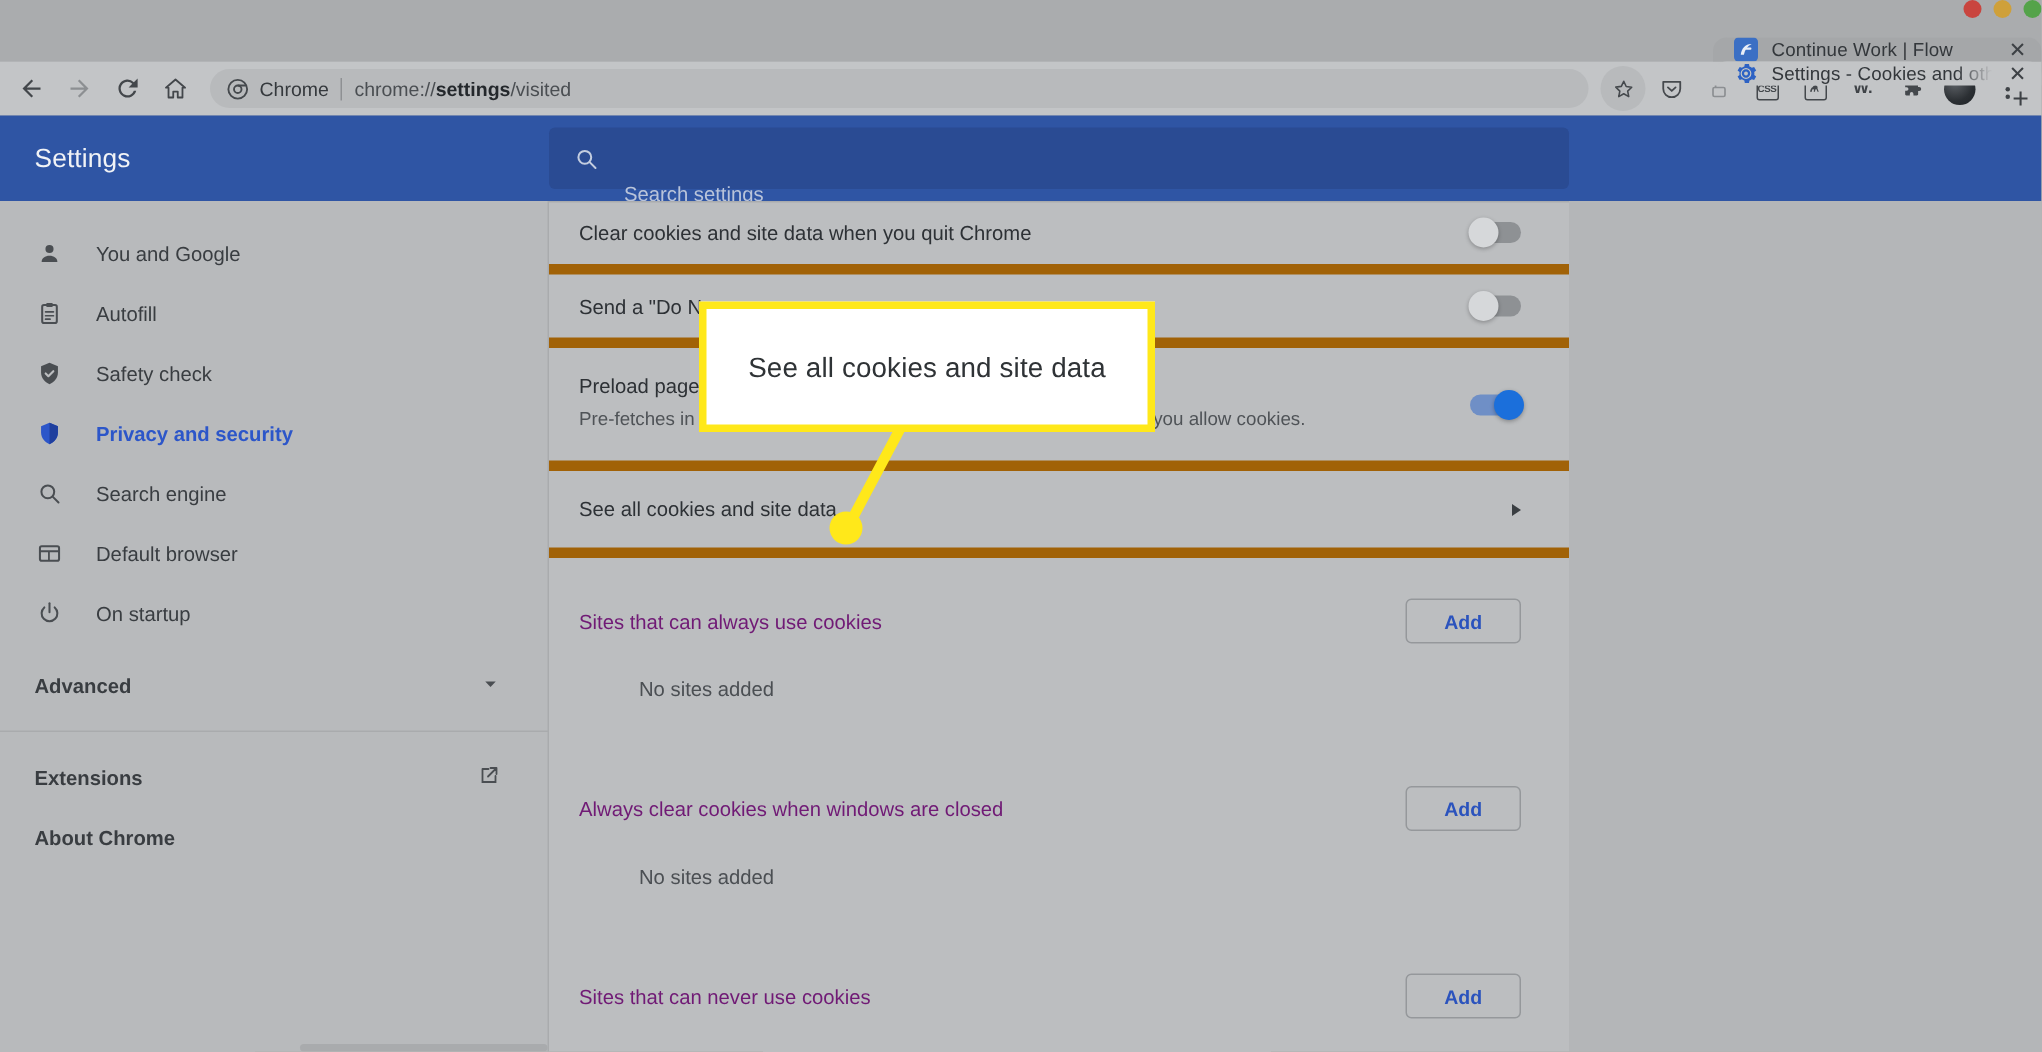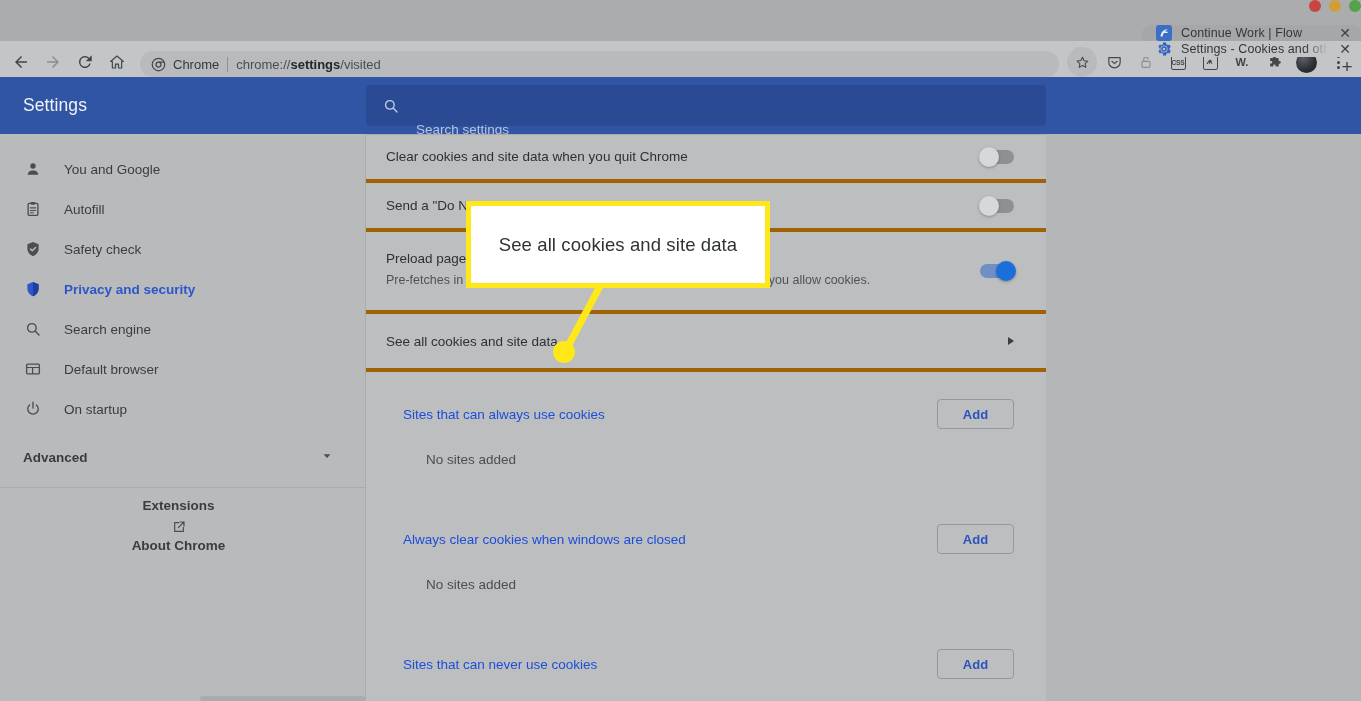--- a/index.html
+++ b/index.html
@@ -48,21 +48,21 @@
   }
   .newtab {
     width: 28px; height: 28px; margin: 0 0 4px 8px;
     display: flex; align-items: center; justify-content: center;
     font-size: 19px; color: #3d4145; line-height: 1; font-weight: 300;
   }
 
   .toolbar {
     height: 36px; width: 100%;
     background: #c3c5c7;
-    display: flex; align-items: flex-end; padding: 0 8px 0 6px; gap: 2px;
+    display: flex; align-items: center; padding: 0 8px 0 6px; gap: 2px;
   }
   .tb-btn {
     width: 30px; height: 30px; flex: 0 0 30px;
     display: flex; align-items: center; justify-content: center;
     color: #43474b;
   }
   .tb-btn.dim { color: #8c8f92; }
   .omnibox {
     flex: 1 1 auto; height: 26px; margin: 0 6px 0 6px;
     background: #b8babc; border-radius: 13px;
@@ -125,37 +125,37 @@
   .nav-ico { width: 20px; height: 20px; flex: 0 0 20px; display: flex; align-items: center; justify-content: center; }
   .nav-gap { height: 8px; }
   .adv-item {
     height: 40px; display: flex; align-items: center;
     padding: 0 32px 0 23px; font-size: 13.5px; color: #393d41; font-weight: 600;
   }
   .adv-item .sp { flex: 1 1 auto; }
   .nav-divider { height: 1px; background: #a9abad; margin: 10px 0 10px 0; }
   .low-item {
     height: 40px; display: flex; align-items: center;
-    padding: 0 32px 0 23px; font-size: 13.5px; color: #393d41; font-weight: 600; flex-direction: column;
+    padding: 0 32px 0 23px; font-size: 13.5px; color: #393d41; font-weight: 600;
   }
   .low-item .sp { flex: 1 1 auto; }
 
   .content { flex: 1 1 auto; position: relative; overflow: hidden; }
   .card {
     position: absolute; left: 0; top: 0; width: 680px; min-height: 567px;
     background: #bcbec0;
   }
   .card::before {
     content:""; position:absolute; left:0; right:0; top:0; height:1px; background:#a9abad;
   }
 
   .row {
     display: flex; align-items: center;
     padding: 0 32px 0 20px; min-height: 49px;
-    border-bottom: 4px solid #a16207;
+    border-bottom: 7px solid #a16207;
     font-size: 13.5px; color: #2d3135;
   }
   .row .labels { flex: 1 1 auto; padding-right: 26px; }
   .row .sub {
     font-size: 12.5px; color: #4f5357; line-height: 1.65; margin-top: 4px;
   }
   .row.tall { min-height: 82px; padding-top: 12px; padding-bottom: 12px; align-items: center; }
   .row.link { min-height: 58px; }
 
   .toggle { width: 34px; height: 14px; border-radius: 7px; position: relative; flex: 0 0 34px; }
@@ -168,21 +168,21 @@
   .toggle.on .knob { right: -2px; background: #1b6fdb; box-shadow: 0 1px 3px rgba(0,0,0,.3); }
 
   .chevron-right {
     width: 0; height: 0; border-left: 6px solid #3a3e42;
     border-top: 4.5px solid transparent; border-bottom: 4.5px solid transparent;
     flex: 0 0 6px;
   }
 
   .section { padding: 22px 32px 0 20px; }
   .section-head { display: flex; align-items: center; min-height: 40px; }
-  .section-head .t { flex: 1 1 auto; font-size: 13.5px; color: #1d4ed8; margin-left: 17px; }
+  .section-head .t { flex: 1 1 auto; font-size: 13.5px; color: #701a75; }
   .add-btn {
     width: 77px; height: 30px; border: 1px solid #95989b; border-radius: 4px;
     background: transparent; display: flex; align-items: center; justify-content: center;
     font-size: 13px; font-weight: 600; color: #2b53bd; font-family: inherit;
   }
   .empty { font-size: 13.5px; color: #4b4f53; padding: 18px 0 30px 40px; }
 
   .hscroll {
     position: absolute; left: 200px; bottom: 0; width: 165px; height: 5px;
     background: #a9abad; border-radius: 3px;

